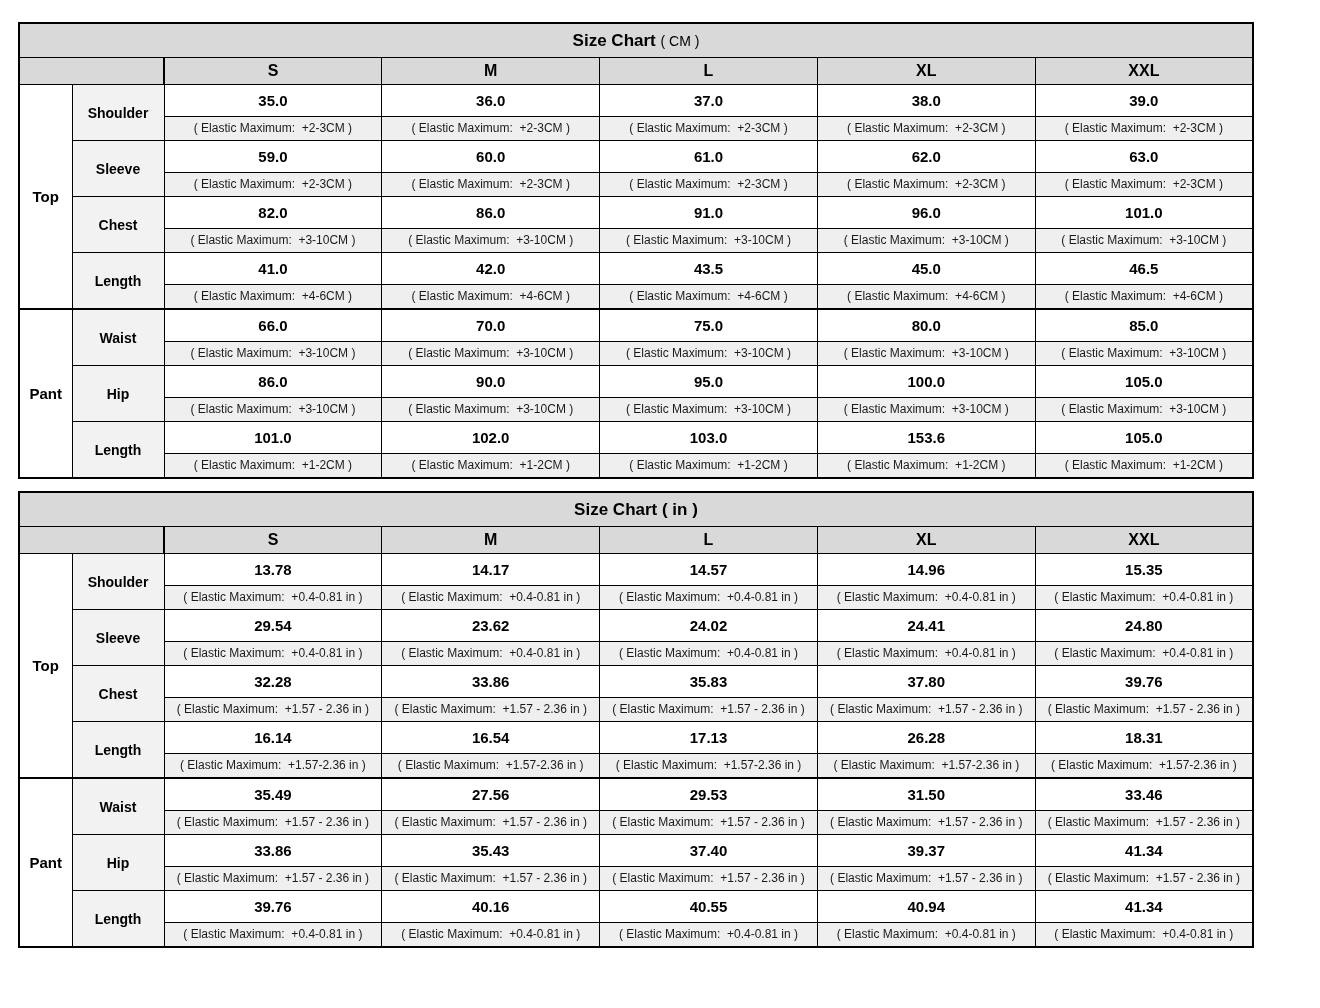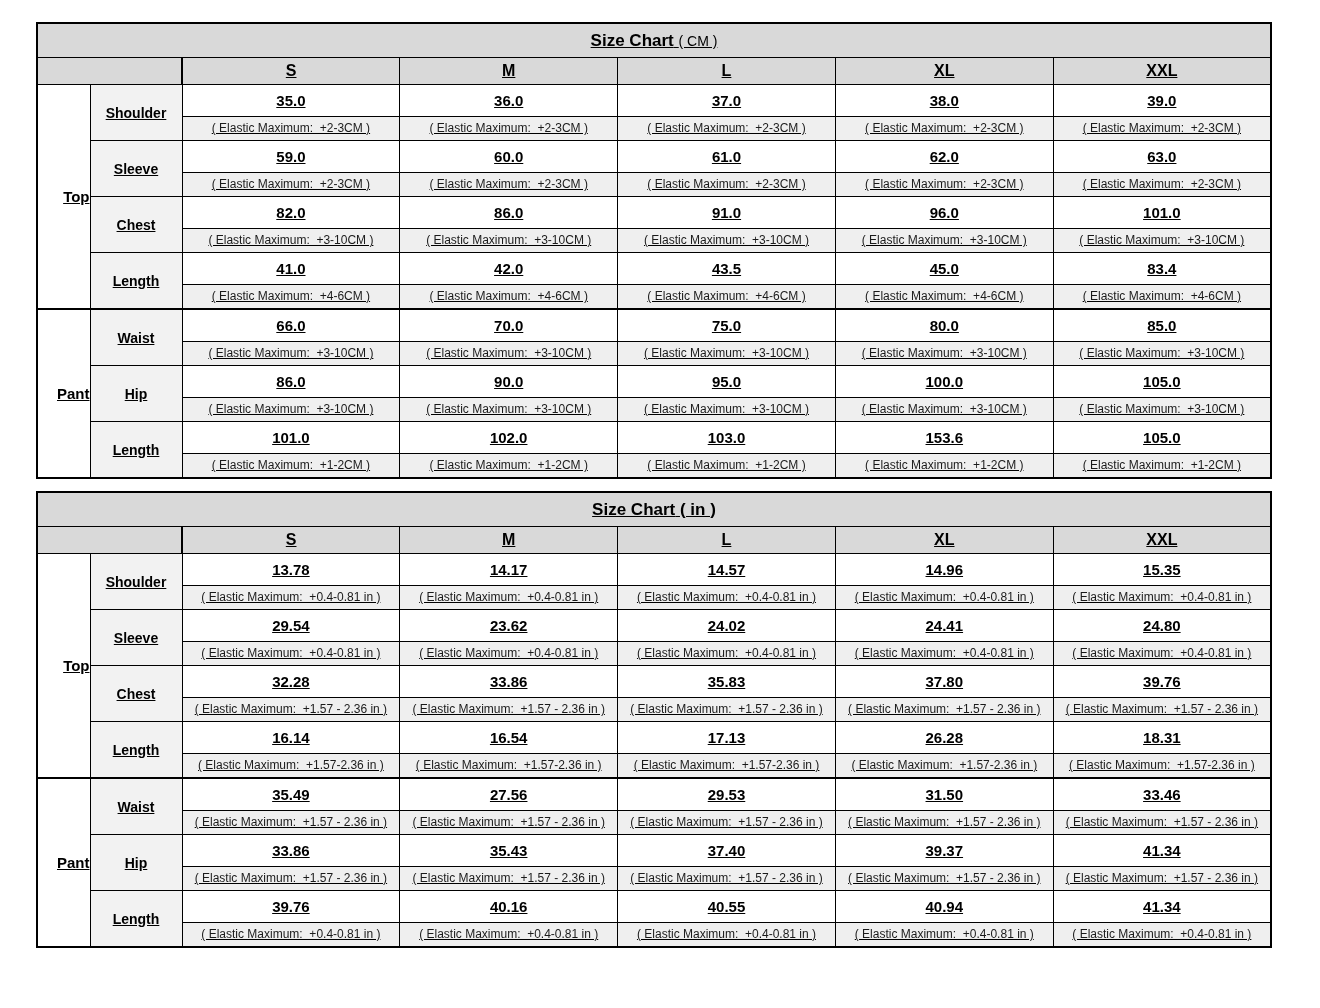--- a/index.html
+++ b/index.html
@@ -1,41 +1,41 @@
 <!DOCTYPE html>
 <html><head>
 <meta charset="utf-8">
 <style>
   html,body{margin:0;padding:0;}
   body{
     width:1320px;height:1008px;background:#ffffff;overflow:hidden;
     font-family:"Liberation Sans","DejaVu Sans",sans-serif;color:#000;
   }
-  .wrap{padding:22px 42px 0 36px;text-decoration:underline;}
+  .wrap{padding:22px 42px 0 18px;}
   table.sheet{
     border-collapse:collapse;table-layout:fixed;width:1236px;
     border:2px solid #000;
   }
   table.sheet th,table.sheet td{border:1px solid #000;padding:0;}
   
   .title-row th{
     background:#d9d9d9;height:33px;text-align:center;vertical-align:middle;
     font-size:17px;font-weight:bold;border-bottom:2px solid #000;
   }
   .t-unit-light{font-weight:normal;font-size:14px;}
   .t-unit-bold{font-weight:bold;font-size:17px;margin-top:13px;}
   
   .head-row th{
     background:#d9d9d9;height:26px;text-align:center;vertical-align:middle;
     font-size:16px;font-weight:bold;border-bottom:2px solid #000;
   }
   .head-row th.corner{border-right:2px solid #000;}
   
   th.group{
-    background:#ffffff;font-size:15px;font-weight:bold;text-align:right;
+    background:#ffffff;font-size:15px;font-weight:bold;text-align:center;
     vertical-align:middle;
   }
   th.rlabel{
     background:#f2f2f2;font-size:14px;font-weight:bold;text-align:center;
     vertical-align:middle;border-right:2px solid #000;
   }
   td.cell{background:#ffffff;vertical-align:top;}
   .val{
     height:31px;line-height:31px;text-align:center;
     font-size:15px;font-weight:bold;white-space:pre;overflow:hidden;
@@ -171,21 +171,21 @@
           </td>
       <td class="cell">
             <div class="val">43.5</div>
             <div class="note">( Elastic Maximum:  +4-6CM )</div>
           </td>
       <td class="cell">
             <div class="val">45.0</div>
             <div class="note">( Elastic Maximum:  +4-6CM )</div>
           </td>
       <td class="cell">
-            <div class="val">83.4</div>
+            <div class="val">46.5</div>
             <div class="note">( Elastic Maximum:  +4-6CM )</div>
           </td>
     </tr>
 
     <tr class="sec-start">
       <th class="group" rowspan="3">Pant</th>
       <th class="rlabel">Waist</th>
       <td class="cell">
             <div class="val">66.0</div>
             <div class="note">( Elastic Maximum:  +3-10CM )</div>

